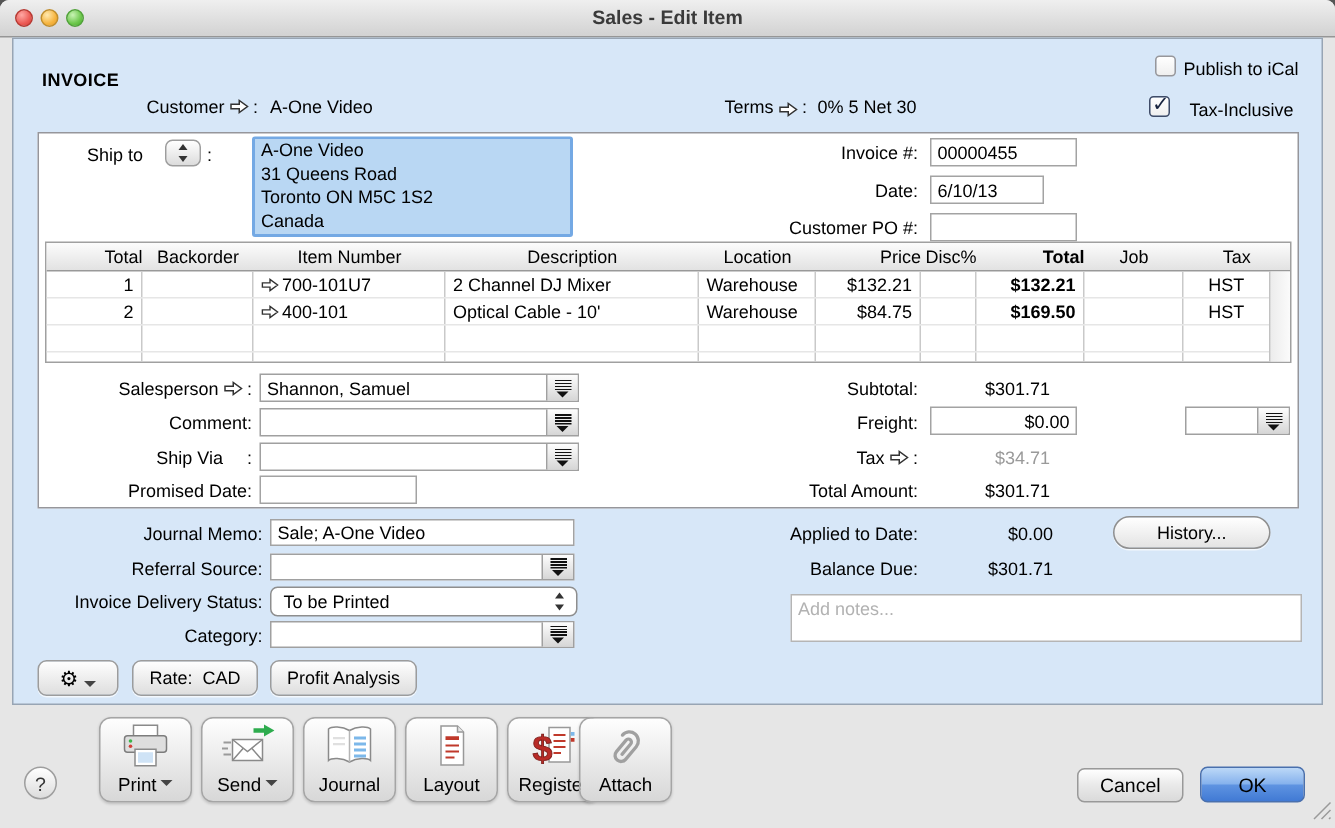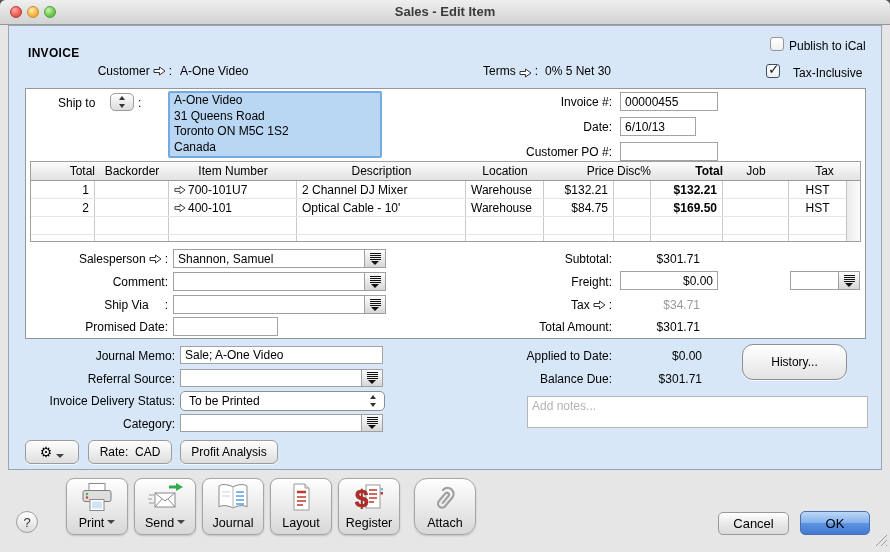--- a/index.html
+++ b/index.html
@@ -356,21 +356,21 @@
   <div class="fld" style="left:180px; top:414px; width:203px; height:18px;">
     <input value="" style="">
     <span class="dd-btn">
         <span class="dd-lines"></span>
         <span class="dd-caret"></span>
       </span>
   </div>
 
   <div class="lbl r" style="left:480px; top:349px; width:132px;">Applied to Date:</div>
   <div class="lbl r" style="left:562px; top:349px; width:140px;">$0.00</div>
-  <div class="pushbtn pill" style="left:742px; top:344px; width:105px; height:36px;">History...</div>
+  <div class="pushbtn pill" style="left:742px; top:344px; width:105px; height:22px;">History...</div>
 
   <div class="lbl r" style="left:480px; top:372px; width:132px;">Balance Due:</div>
   <div class="lbl r" style="left:562px; top:372px; width:140px;">$301.71</div>
 
   <textarea class="notes" placeholder="Add notes..." style=""></textarea>
 
   <div class="pushbtn" style="left:25px; top:440px; width:54px; height:24px; gap:4px;">
     <span style="font-size:14px;">⚙</span>
     <span class="menu-caret" style="margin-top:8px;"></span>
   </div>
@@ -449,21 +449,21 @@
           <rect x="29.5" y="6" width="2.5" height="2.5" fill="#7cb8ea"></rect>
           <rect x="29.5" y="10" width="2.5" height="2.5" fill="#c0392b"></rect>
           <text x="4" y="25" font-size="24" font-weight="bold" fill="#b92b27" stroke="#7e1d1a" stroke-width="0.6">$</text>
         </svg>
     </span>
     <span class="tlabel">
         <span>Register</span>
       </span>
   </div>
 
-  <div class="toolbtn" style="left:414px;border-radius:13px;">
+  <div class="toolbtn" style="left:386px;">
     <span class="ticon">
       <svg width="36" height="31" viewBox="0 0 36 31">
           <g fill="none" stroke="#a0a0a0" stroke-width="2.2" stroke-linecap="round" transform="rotate(40 18 15)">
             <path d="M12 11a6 6 0 0 1 12 0v11a4 4 0 0 1-8 0V12a2 2 0 0 1 4 0v9"></path>
           </g>
         </svg>
     </span>
     <span class="tlabel">
         <span>Attach</span>
       </span>

